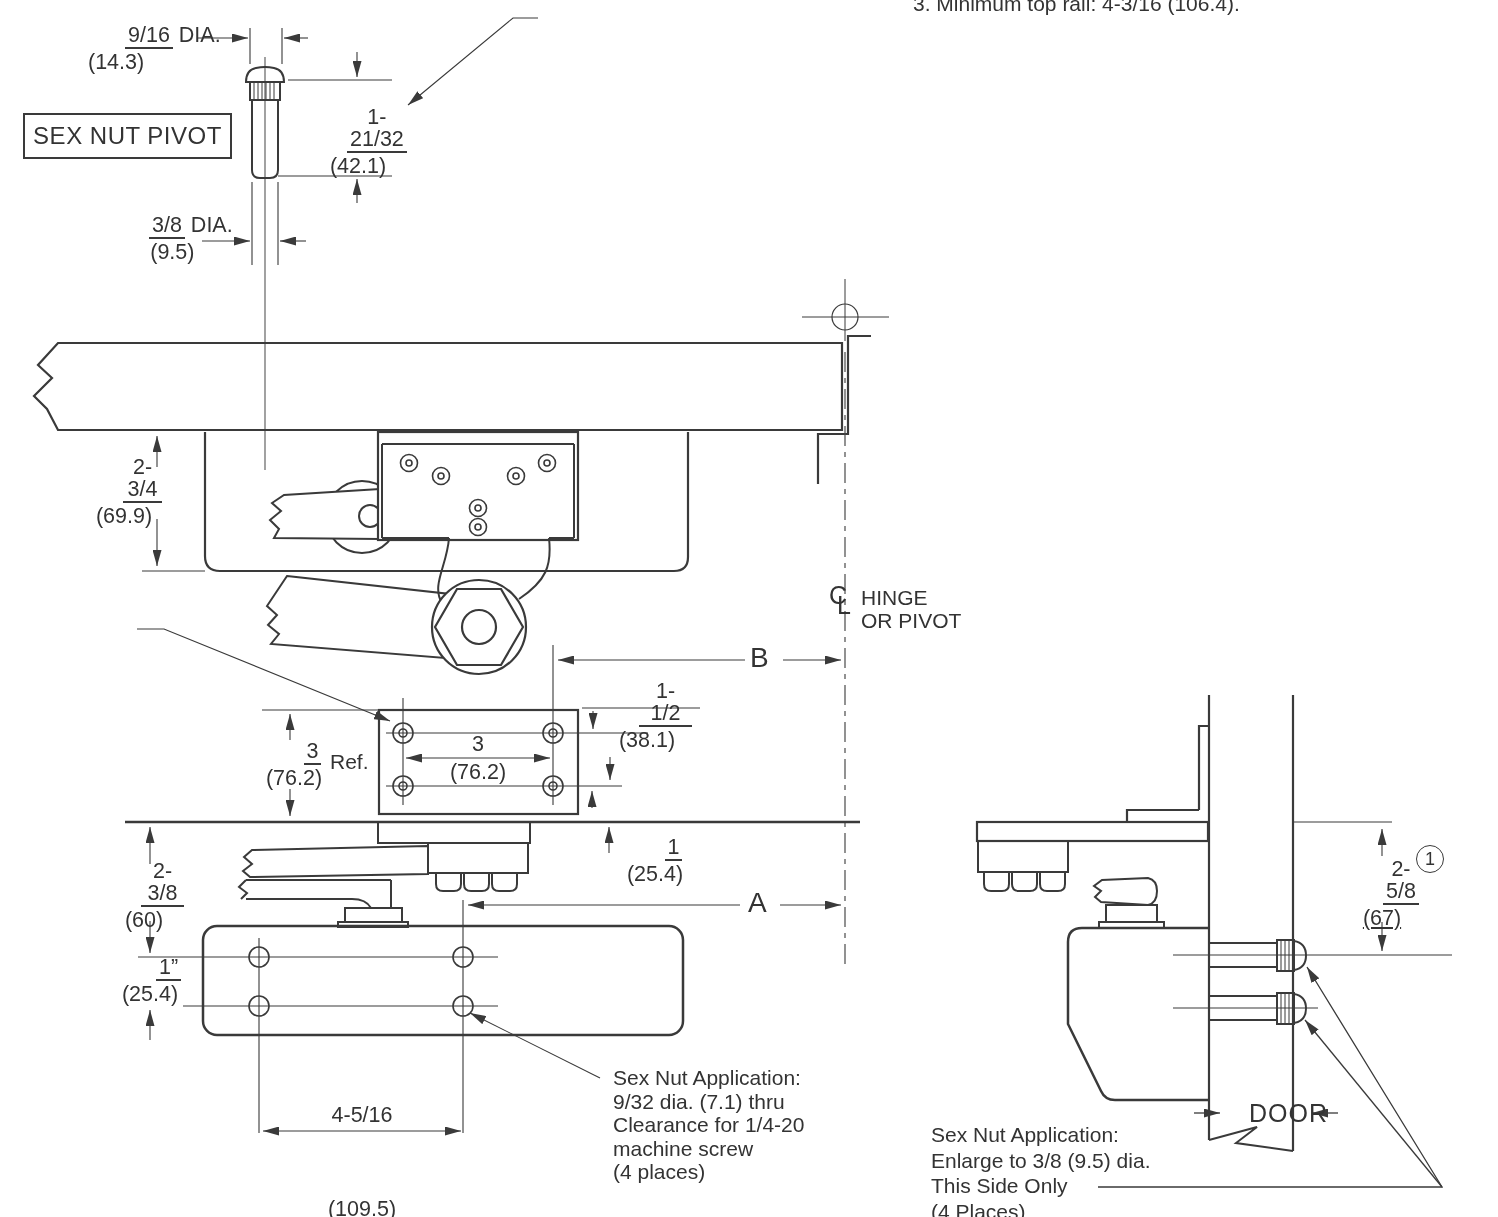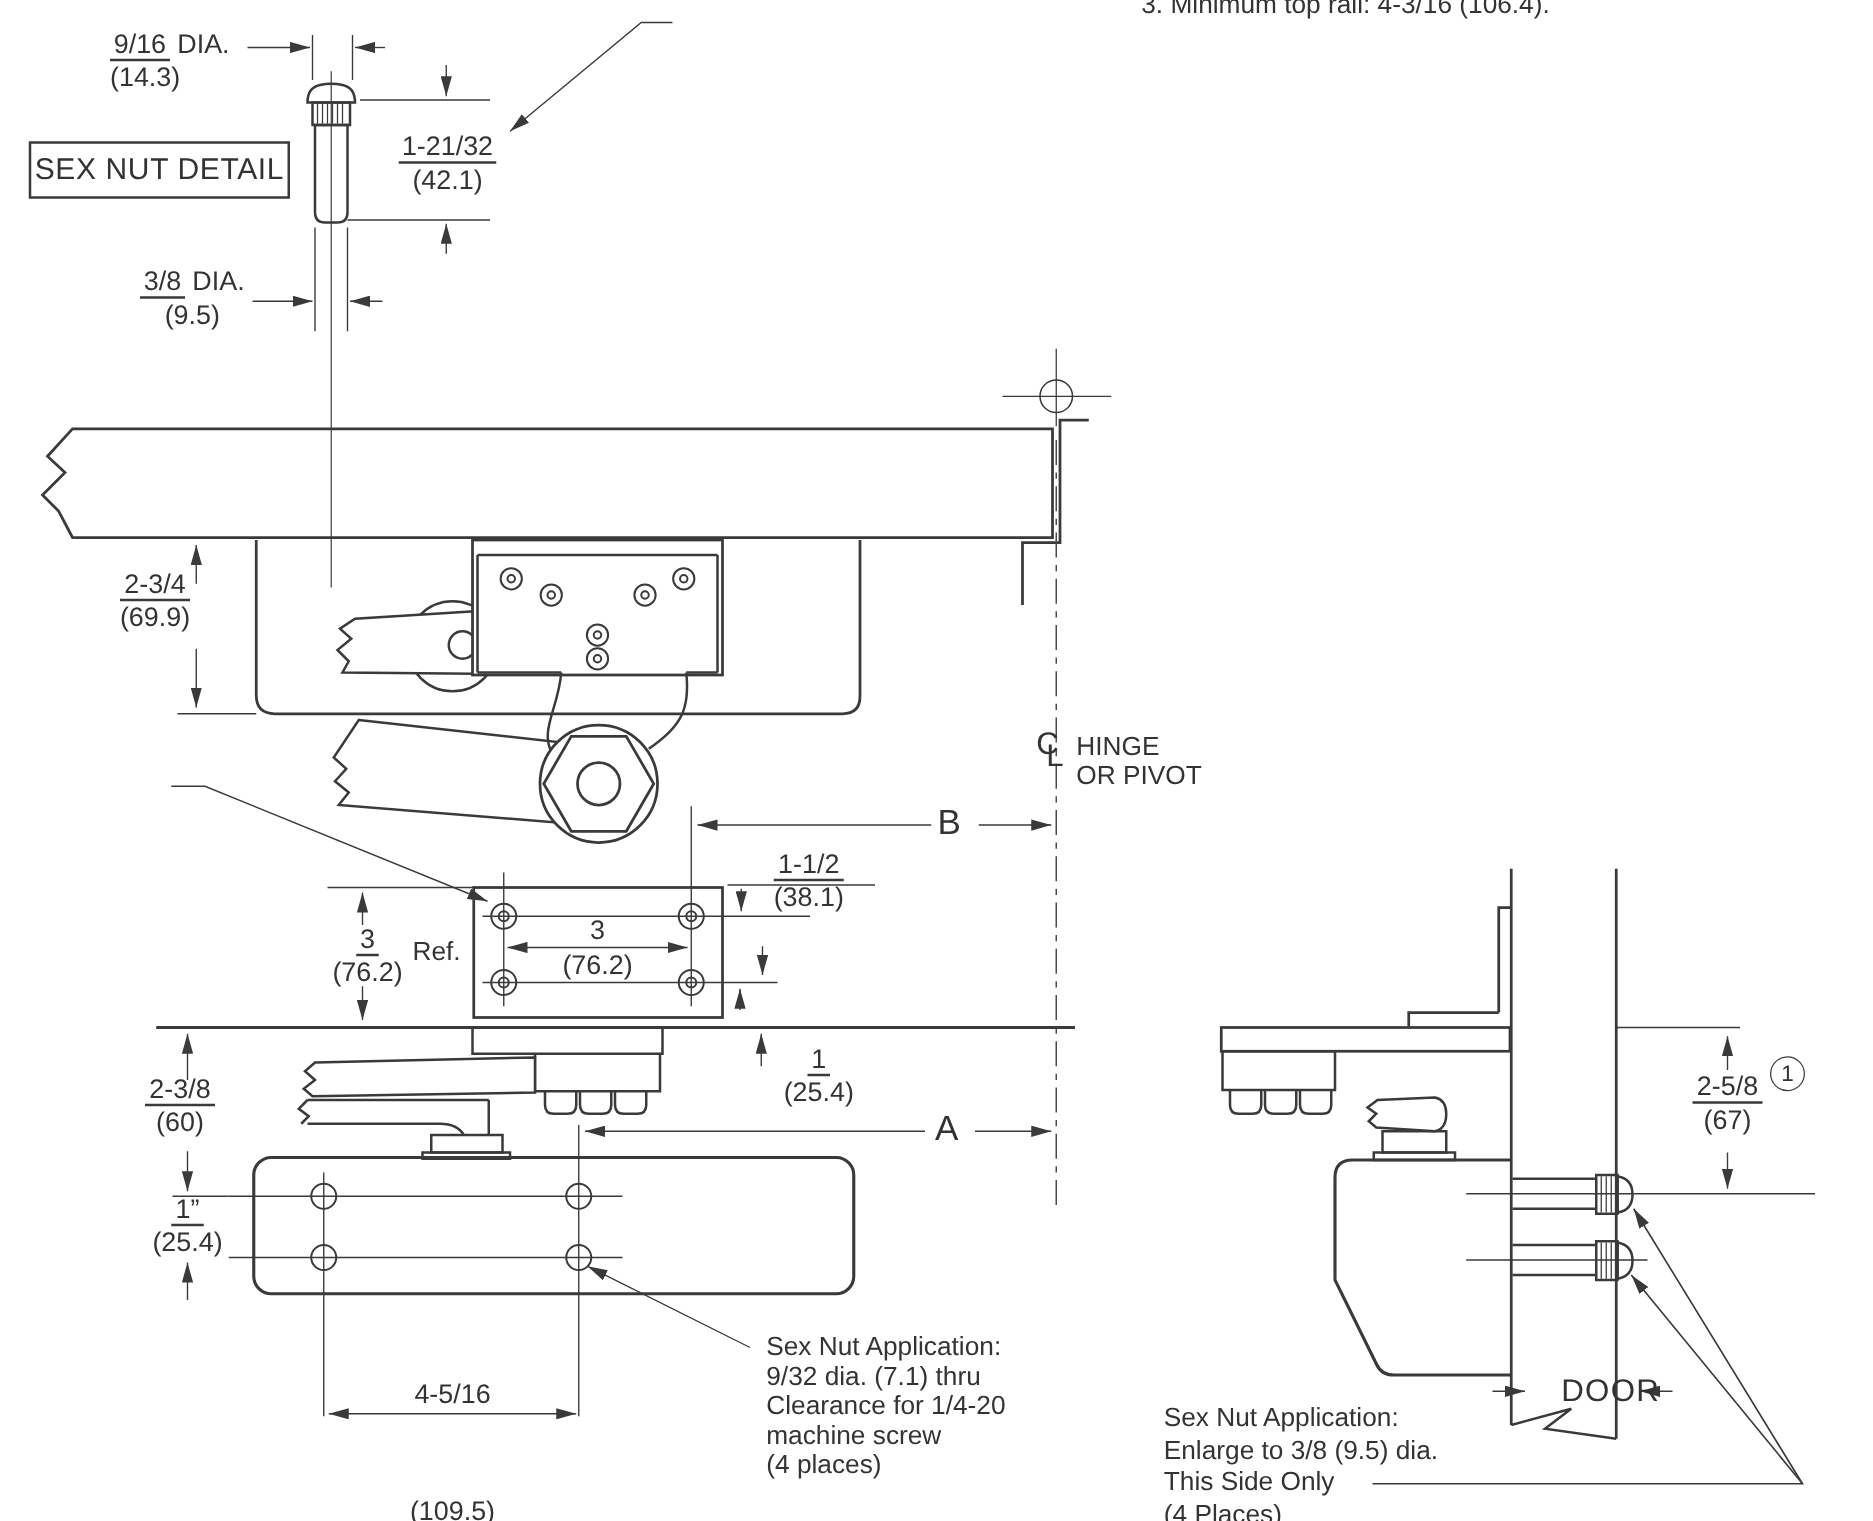--- a/index.html
+++ b/index.html
@@ -1,21 +1,21 @@
 <!DOCTYPE html>
 <html><head>
 <meta charset="utf-8">
 <style>
   html,body{margin:0;padding:0;background:#fff;}
   #stage{position:relative;width:1498px;height:1217px;background:#fff;overflow:hidden;
          font-family:"Liberation Sans","DejaVu Sans",sans-serif;color:#333;}
   #linework{position:absolute;left:0;top:0;}
   .note{position:absolute;font-size:21px;line-height:23px;white-space:pre-line;color:#333;}
   .dim{position:absolute;text-align:center;font-size:21.5px;line-height:22px;color:#333;}
-  .dim .v{display:inline-block;border-bottom:2px solid #3a3a3a;padding:0 3px 1px;}
+  .dim .v{display:inline-block;border-bottom:2px solid #3a3a3a;padding:0 3px 1px;margin-left:37px;}
   .dim .sfx{display:inline;}
   .dim .m{display:block;margin-top:2px;}
   .dimv,.dimm{position:absolute;text-align:center;font-size:21.5px;line-height:22px;color:#333;}
   .biglabel{position:absolute;font-size:28px;color:#333;}
   .boxlabel{position:absolute;left:23px;top:113px;width:205px;height:42px;border:2px solid #3a3a3a;
             font-size:24px;line-height:42px;text-align:center;letter-spacing:.5px;}
   .clsym{position:absolute;left:829px;top:583px;width:30px;height:36px;}
   .clsym span{position:absolute;font-size:25px;line-height:25px;}
   .cl-c{left:0;top:0;}
   .cl-l{left:8px;top:10px;}
@@ -180,21 +180,21 @@
 <div class="note" style="left:613px;top:1066px;line-height:23.5px;">Sex Nut Application:
 9/32 dia. (7.1) thru
 Clearance for 1/4-20
 machine screw
 (4 places)</div>
 <div class="note" style="left:931px;top:1122px;line-height:25.5px;">Sex Nut Application:
 Enlarge to 3/8 (9.5) dia.
 This Side Only
 (4 Places)</div>
 
-<div class="boxlabel">SEX NUT DETAIL</div>
+<div class="boxlabel">SEX NUT PIVOT</div>
 
 <div class="dim" style="left:88px;top:24px;text-align:left;">
   <span><span class="v">9/16</span><span class="sfx"> DIA.</span></span>
   <span class="m">(14.3)</span>
 </div>
 <div class="dim" style="left:112px;top:214px;text-align:center;">
   <span><span class="v">3/8</span><span class="sfx"> DIA.</span></span>
   <span class="m">(9.5)</span>
 </div>
 <div class="dim" style="left:310px;top:106px;width:96px;">
@@ -223,21 +223,21 @@
 <div class="dim" style="left:104px;top:860px;width:80px;">
   <span class="v">2-3/8</span>
   <span class="m">(60)</span>
 </div>
 <div class="dim" style="left:110px;top:956px;width:80px;">
   <span class="v">1”</span>
   <span class="m">(25.4)</span>
 </div>
 <div class="dimv" style="left:322px;top:1104px;width:80px;">4-5/16</div>
 <div class="dimm" style="left:318px;top:1198px;width:88px;">(109.5)</div>
-<div class="dim" style="left:1346px;top:858px;width:72px;">
+<div class="dim" style="left:1346px;top:858px;width:72px;text-decoration:underline;">
   <span class="v">2-5/8</span>
   <span class="m">(67)</span>
 </div>
 
 <div class="clsym">
   <span class="cl-c">C</span>
   <span class="cl-l">L</span>
 </div>
 <div class="hingelbl" style="left:861px;top:586px;">HINGE</div>
 <div class="hingelbl" style="left:861px;top:609px;">OR PIVOT</div>

